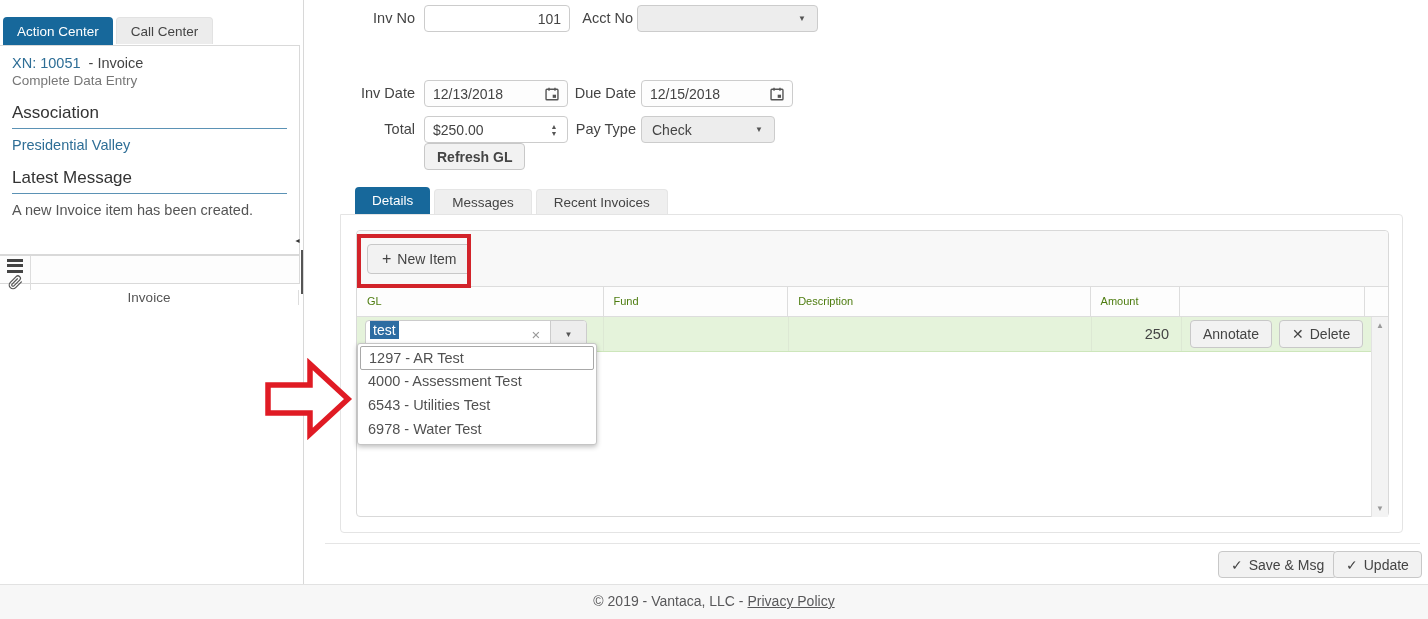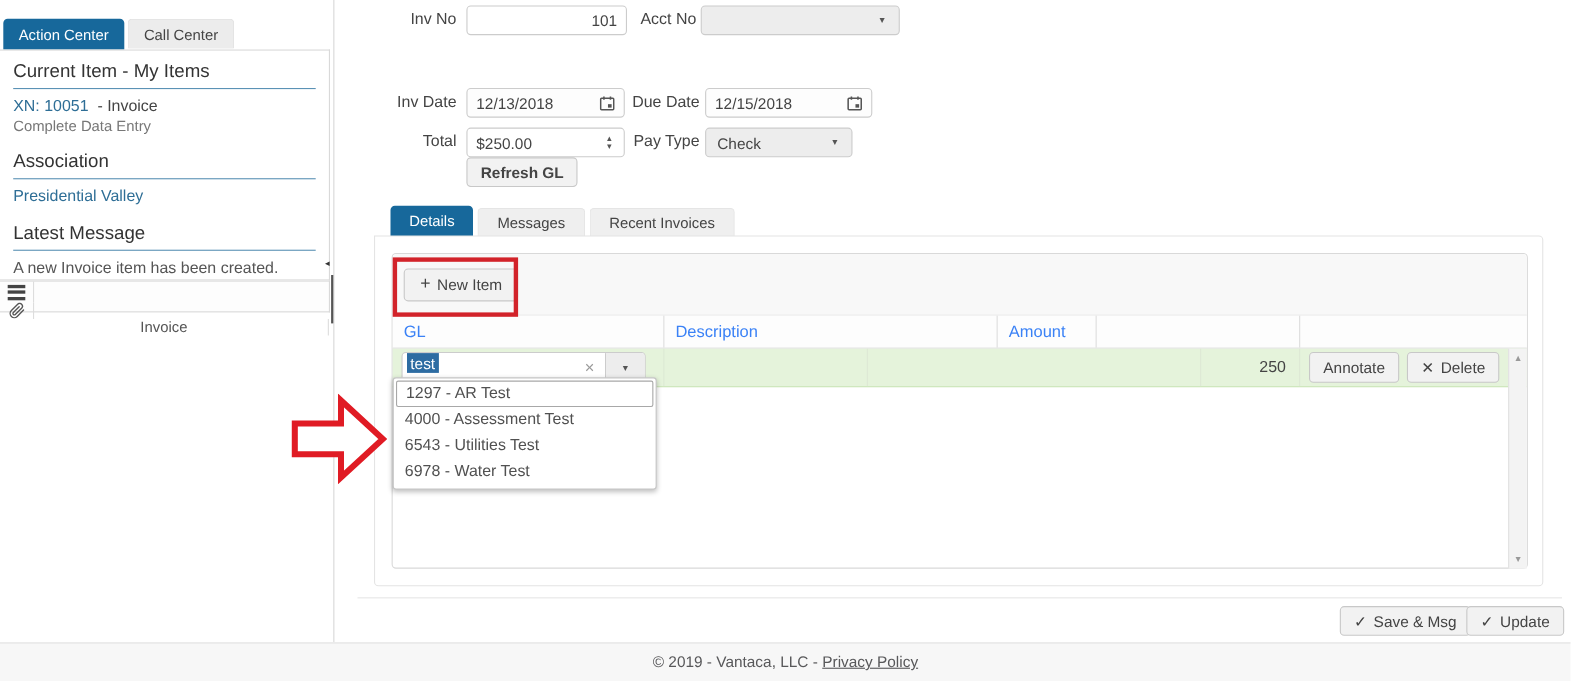--- a/index.html
+++ b/index.html
@@ -53,21 +53,21 @@
   .ctab.active { background:#17689b; color:#fff; height:28px; line-height:28px; }
   .ctab.inactive { background:#efefef; color:#444; height:26px; line-height:26px; margin-left:4px; border:1px solid #e5e5e5; border-bottom:none; }
 
   
   .panel { left:340px; top:214px; width:1063px; height:319px; background:#fff;
     border:1px solid #e4e4e4; border-radius:0 4px 4px 4px; }
   .grid { left:356px; top:230px; width:1033px; height:287px; border:1px solid #d9d9d9; border-radius:4px; background:#fff; }
   .grid-toolbar { position:absolute; left:0; top:0; width:100%; height:56px; background:#f8f8f8;
     border-bottom:1px solid #ddd; border-radius:4px 4px 0 0; }
   .grid-head { position:absolute; left:0; top:56px; width:100%; height:30px; display:flex; background:#fdfdfd; border-bottom:1px solid #ddd; }
-  .hcell { font-size:15px; color:#3b82f6; line-height:29px; padding-left:10px; border-left:1px solid #ddd; overflow:hidden; }
+  .hcell { font-size:11px; color:#4d7c0f; line-height:29px; padding-left:10px; border-left:1px solid #ddd; overflow:hidden; }
   .hcell:first-child { border-left:none; }
   .grid-body { position:absolute; left:0; top:86px; width:100%; height:199px; }
   .grow { display:flex; height:35px; background:#e5f3db; border-bottom:1px solid #cde6bb; }
   .gcell { border-left:1px solid #dde8d4; position:relative; }
   .gcell:first-child { border-left:none; }
   .amount-cell { text-align:right; line-height:35px; padding-right:12px; font-size:14.5px; color:#444; }
   .vscroll { position:absolute; right:0; top:86px; width:17px; height:200px; background:#f3f3f3; border-left:1px solid #e2e2e2; }
   .vscroll .sarr { position:absolute; left:0; width:100%; text-align:center; font-size:8px; color:#999; }
 
   
@@ -95,21 +95,20 @@
 </head>
 <body>
 
 <div id="app">
 
   <div class="abs" style="left:3px; top:17px;">
     <span class="side-tab active">Action Center</span><span class="side-tab inactive">Call Center</span>
   </div>
 
   <div class="abs side-card">
-    <div class="side-h">Current Item - My Items</div>
     <div style="font-size:14.5px;">
       <span class="link">XN: 10051</span>
       <span style="margin-left:4px;">- Invoice</span>
     </div>
     <div class="muted" style="margin-top:2px;">Complete Data Entry</div>
 
     <div class="side-h" style="margin-top:15px;">Association</div>
     <div class="link" style="font-size:14.5px;">Presidential Valley</div>
 
     <div class="side-h" style="margin-top:15px;">Latest Message</div>
@@ -205,20 +204,21 @@
   <div class="abs grid">
     <div class="grid-toolbar">
       <button class="btn" style="position:absolute; left:10px; top:13px; height:30px; padding:0 14px;">
         <span class="bicon" style="font-size:16px;">+</span>
         <span>New Item</span>
       </button>
     </div>
 
     <div class="grid-head">
       <div class="hcell" style="width:246px;">GL</div>
+      <div class="hcell" style="width:185px;">Fund</div>
       <div class="hcell" style="width:303px;">Description</div>
       <div class="hcell" style="width:90px;">Amount</div>
       <div class="hcell" style="width:185px;"></div>
       <div class="hcell" style="width:24px;"></div>
     </div>
 
     <div class="grid-body">
       <div class="grow">
         <div class="gcell" style="width:246px;">
           <div class="combo">

